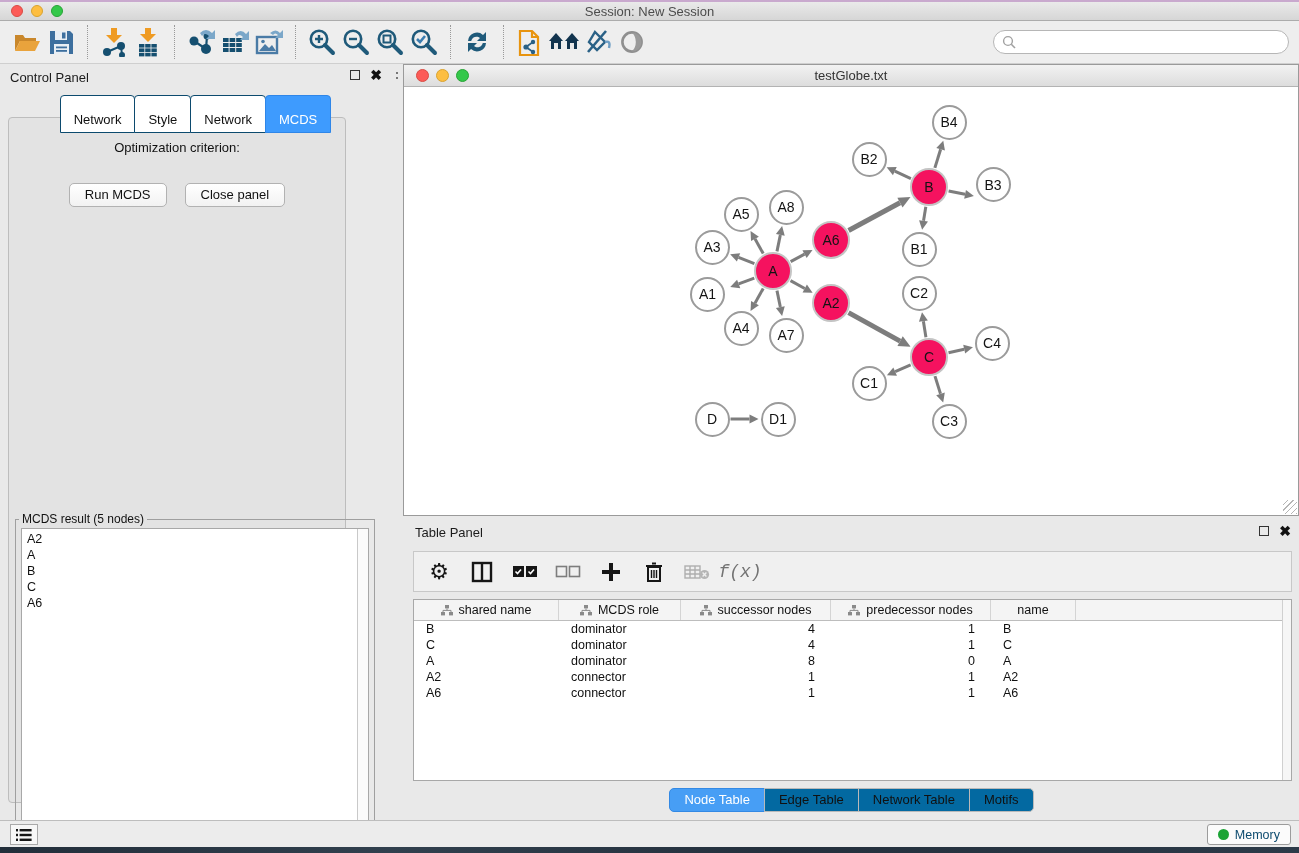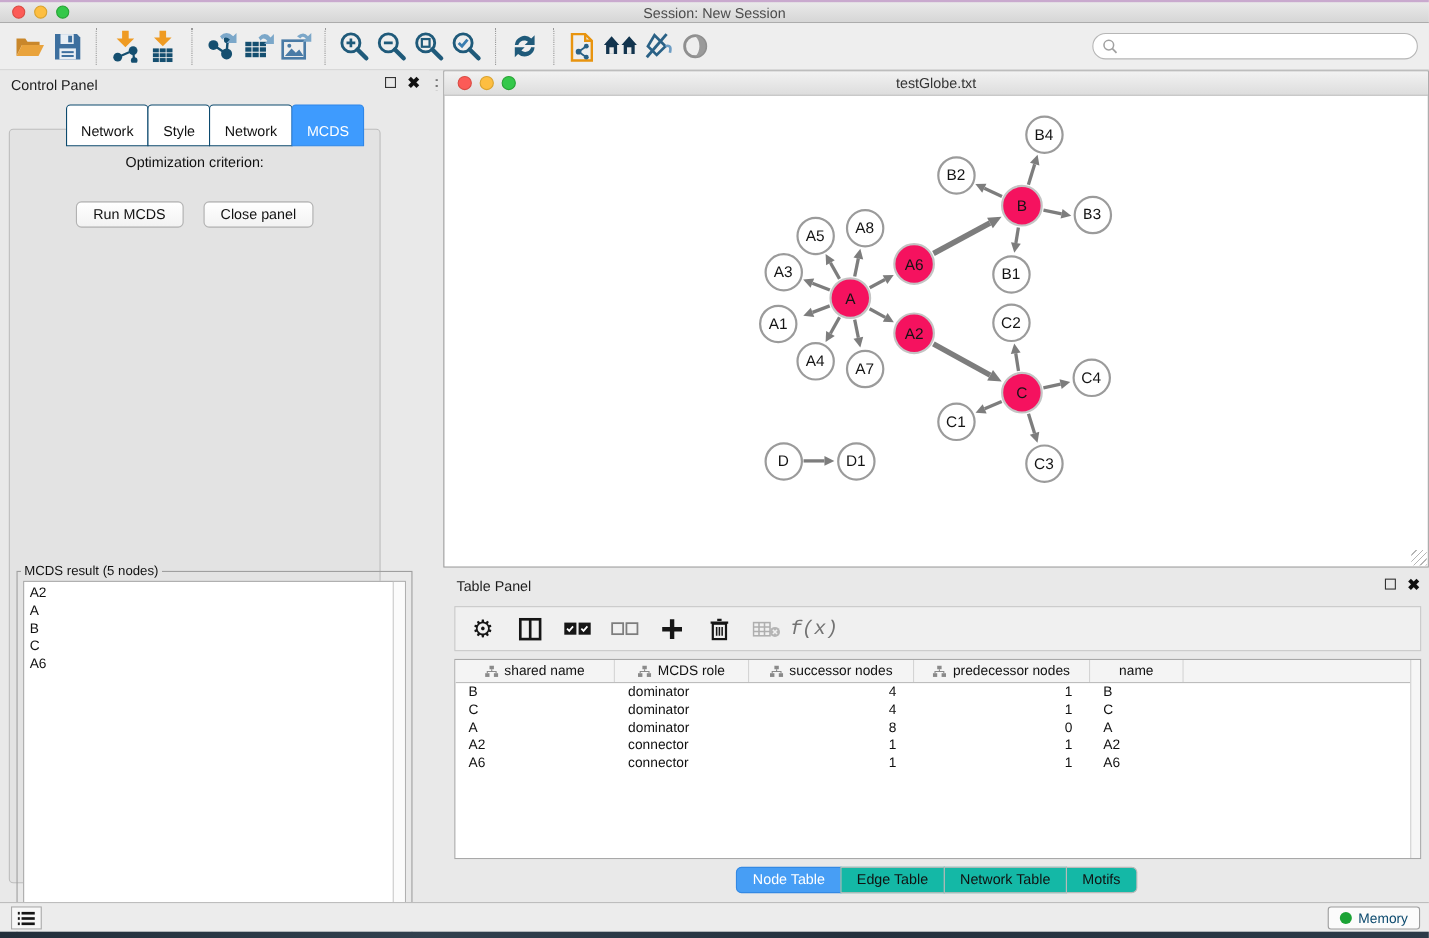--- a/index.html
+++ b/index.html
@@ -93,21 +93,21 @@
   .th { display:flex; align-items:center; justify-content:center; gap:6px; font-size:12.5px; color:#111;
     border-right:1px solid #d4d4d4; cursor:pointer; }
   .th:last-child { border-right:none; }
   .trow { display:grid; grid-template-columns:145px 122px 150px 160px 85px 1fr; height:16px; font-size:12.5px; color:#111; cursor:pointer; }
   .td { line-height:16px; white-space:nowrap; }
   .td.l { padding-left:12px; }
   .td.r { text-align:right; padding-right:16px; }
   .tp-scroll { position:absolute; right:0; top:0; bottom:0; width:9px; border-left:1px solid #d0d0d0; background:#f6f6f6; }
 
   .tp-tabs { position:absolute; left:0; right:0; top:268px; display:flex; justify-content:center; }
-  .tp-tab { background:#14b8a6; border:1px solid #b9b9b9; margin-right:-1px; font-size:13px; color:#111;
+  .tp-tab { background:#0369a1; border:1px solid #b9b9b9; margin-right:-1px; font-size:13px; color:#111;
     padding:3px 14px 4px; cursor:pointer; }
   .tp-tab:first-child { border-radius:5px 0 0 5px; }
   .tp-tab:last-child { border-radius:0 5px 5px 0; }
   .tp-tab.active { background:#479ef5; border-color:#3389e4; color:#fff; }
 
   
   .statusbar { position:absolute; left:0; top:820px; width:1299px; height:27px; background:#ececec; border-top:1px solid #bdbdbd; }
   .list-btn { position:absolute; left:10px; top:3px; width:28px; height:21px; background:#f7f7f7;
     border:1px solid #a9a9a9; display:flex; align-items:center; justify-content:center; cursor:pointer; }
   .memory-btn { position:absolute; right:8px; top:3px; height:21px; background:#fbfbfb; border:1px solid #9c9c9c;
@@ -365,21 +365,21 @@
         <polygon points="480.8923346935435,286.24665496613113 487.36110185197845,278.5391877135278 490.9395687906872,286.7971883413171" fill="#7d7d7d"></polygon>
         <line x1="528.965499862719" y1="287.0895995607006" x2="534.4991626956255" y2="304.79732062600164" stroke="#7d7d7d" stroke-width="3"></line>
         <polygon points="537.183637633849,313.3876404283169 530.2040027944679,306.1395580951134 538.7943225967831,303.4550831568899" fill="#7d7d7d"></polygon>
         <line x1="324.5" y1="330" x2="343.5" y2="330" stroke="#7d7d7d" stroke-width="3"></line>
         <polygon points="352.5,330 343.5,334.5 343.5,325.5" fill="#7d7d7d"></polygon>
       </svg>
     <div id="node-layer" style="position:absolute;left:0;top:0;width:892px;height:426px;">
         <div class="graph-node" style="left: 525.5px; top: 15.5px; width: 35px; height: 35px;">B4</div>
         <div class="graph-node" style="left: 445.5px; top: 52.5px; width: 35px; height: 35px;">B2</div>
         <div class="graph-node hl" style="left: 504px; top: 79px; width: 38px; height: 38px;">B</div>
-        <div class="graph-node" style="left: 569.5px; top: 89px; width: 35px; height: 35px; font-family: Liberation Mono, monospace;">B3</div>
+        <div class="graph-node" style="left: 569.5px; top: 78px; width: 35px; height: 35px;">B3</div>
         <div class="graph-node" style="left: 317.5px; top: 107.5px; width: 35px; height: 35px;">A5</div>
         <div class="graph-node" style="left: 362.5px; top: 100.5px; width: 35px; height: 35px;">A8</div>
         <div class="graph-node hl" style="left: 406px; top: 132px; width: 38px; height: 38px;">A6</div>
         <div class="graph-node" style="left: 495.5px; top: 142.5px; width: 35px; height: 35px;">B1</div>
         <div class="graph-node" style="left: 288.5px; top: 140.5px; width: 35px; height: 35px;">A3</div>
         <div class="graph-node hl" style="left: 348px; top: 163px; width: 38px; height: 38px;">A</div>
         <div class="graph-node" style="left: 495.5px; top: 186.5px; width: 35px; height: 35px;">C2</div>
         <div class="graph-node" style="left: 284px; top: 187.5px; width: 35px; height: 35px;">A1</div>
         <div class="graph-node hl" style="left: 406px; top: 195px; width: 38px; height: 38px;">A2</div>
         <div class="graph-node" style="left: 317.5px; top: 221.5px; width: 35px; height: 35px;">A4</div>

